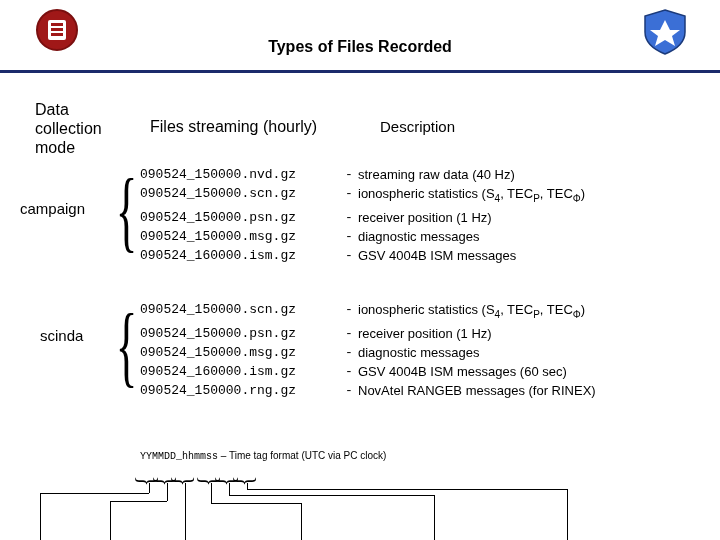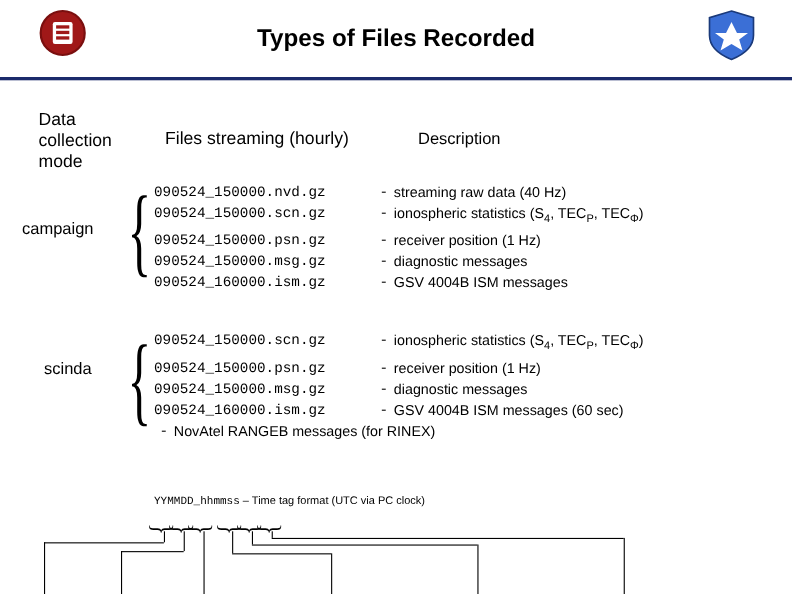--- a/index.html
+++ b/index.html
@@ -27,22 +27,22 @@
   .logo-right {
     position: absolute;
     right: 30px;
     top: 6px;
     width: 50px;
     height: 50px;
   }
   .title {
     text-align: center;
     font-weight: bold;
-    font-size: 22px;
-    padding-top: 22px;
+    font-size: 16px;
+    padding-top: 38px;
   }
   .content {
     position: absolute;
     left: 0;
     top: 80px;
     width: 636px;
   }
   .col-headers {
     position: relative;
     height: 70px;
@@ -213,20 +213,21 @@
         <div class="fname">090524_150000.msg.gz</div>
         <div class="dash">-</div>
         <div class="desc">diagnostic messages</div>
       </div>
       <div class="row">
         <div class="fname">090524_160000.ism.gz</div>
         <div class="dash">-</div>
         <div class="desc">GSV 4004B ISM messages (60 sec)</div>
       </div>
       <div class="row">
+        <div class="fname">090524_150000.rng.gz</div>
         <div class="dash">-</div>
         <div class="desc">NovAtel RANGEB messages (for RINEX)</div>
       </div>
     </div>
 
   <div class="timefmt">
     <span class="mono">YYMMDD_hhmmss</span><span> – Time tag format (UTC via PC clock)</span>
   </div>
 
   <div class="small-brace" style="left:142px; top:388px;">}</div>

